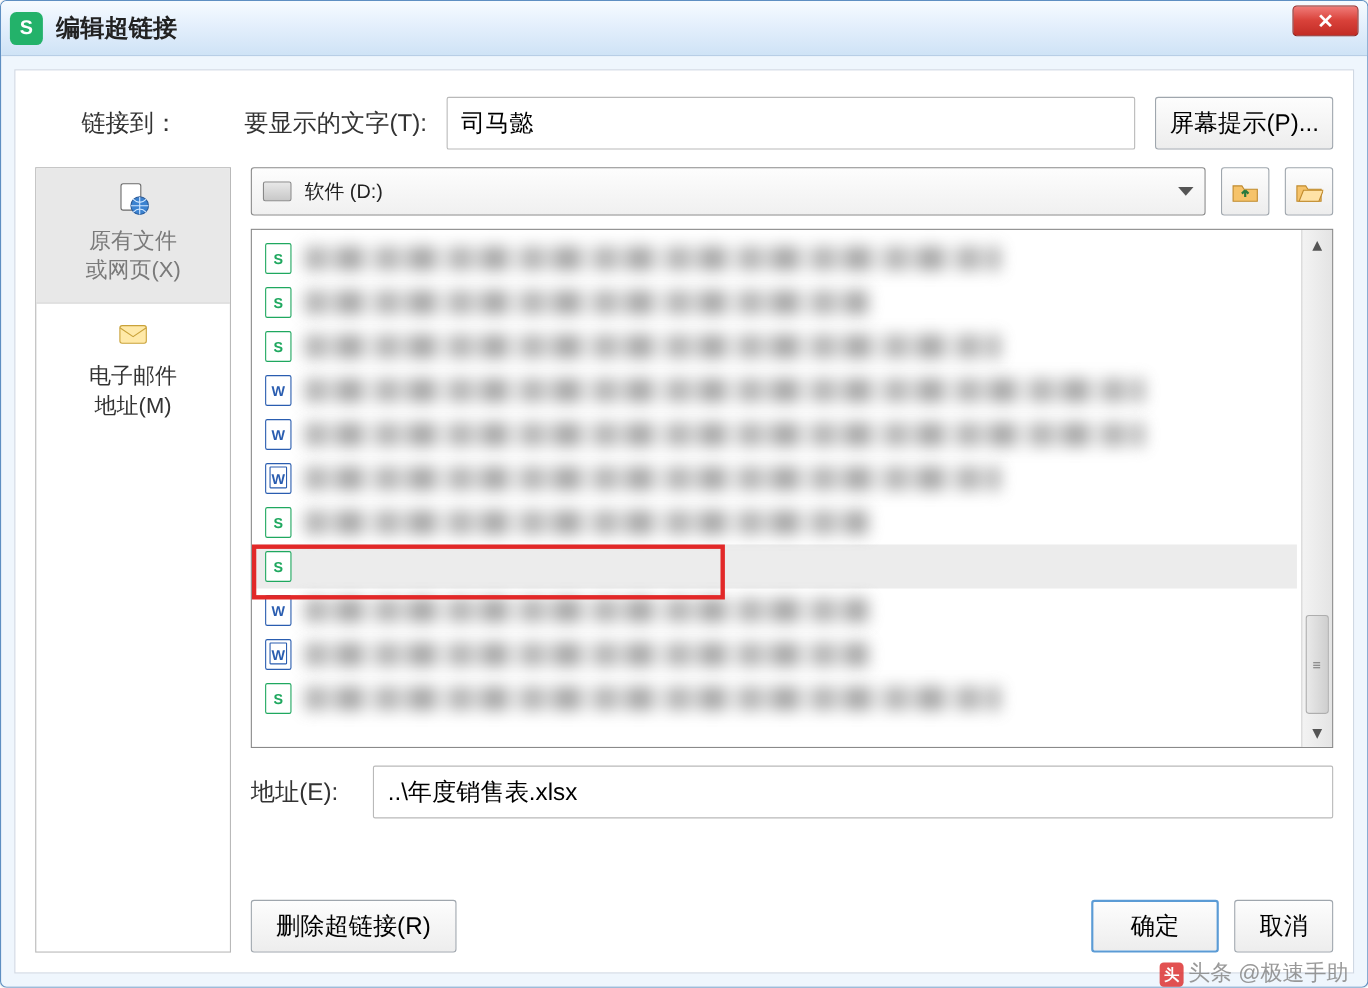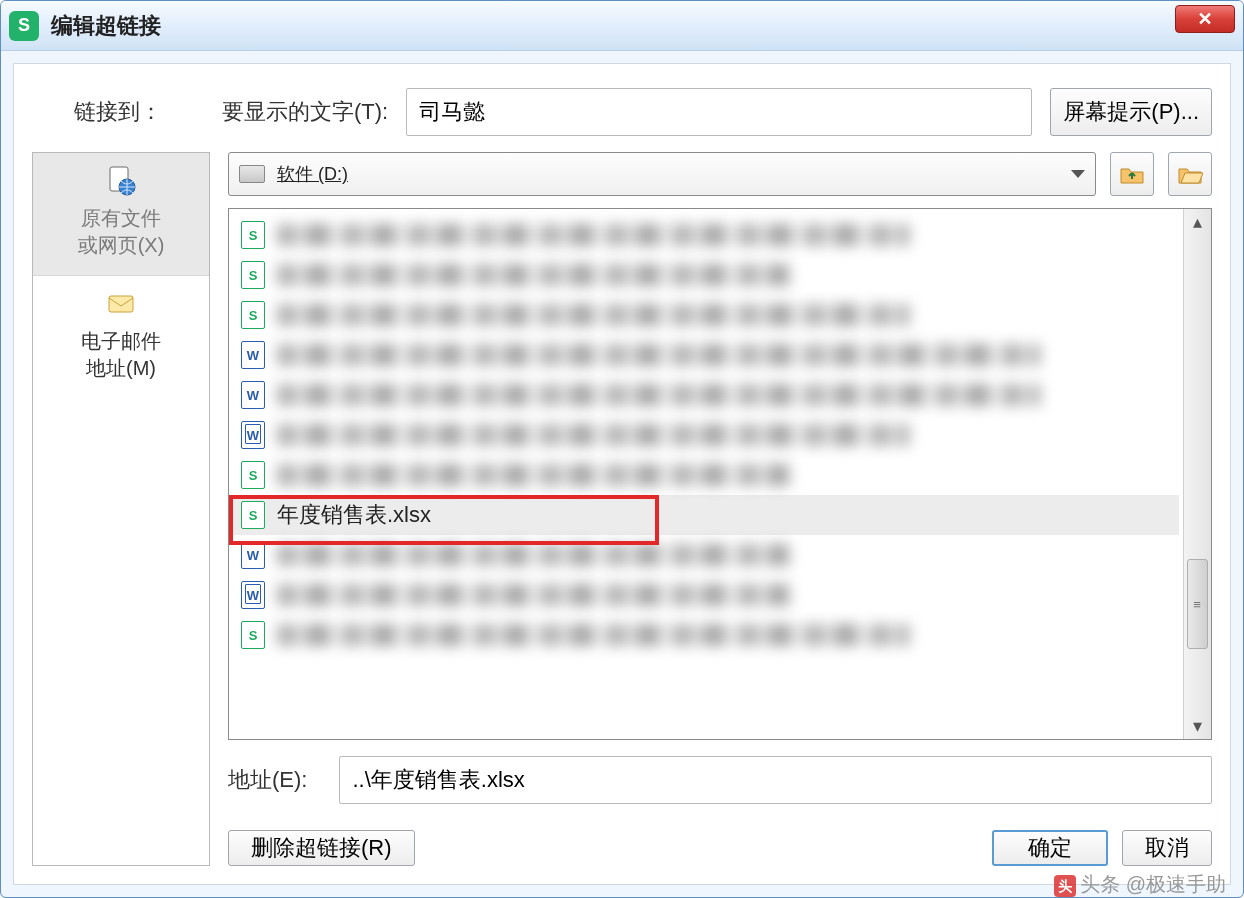--- a/index.html
+++ b/index.html
@@ -116,21 +116,20 @@
   .right-col {
     flex: 1;
     display: flex;
     flex-direction: column;
     gap: 12px;
   }
   .lookin-row {
     display: flex;
     align-items: center;
     gap: 14px;
-    text-decoration: underline;
   }
   .lookin-combo {
     flex: 1;
     height: 44px;
     border: 1px solid #8a8a8a;
     border-radius: 3px;
     background: linear-gradient(to bottom,#fdfdfd,#f0f0f0);
     display: flex; align-items: center;
     padding: 0 10px;
     position: relative;
@@ -237,27 +236,28 @@
   .addr-row {
     display:flex; align-items:center; gap: 32px;
     margin-top: 4px;
   }
   .bottom-row {
     display:flex; align-items:center;
     margin-top: 14px;
     gap: 14px;
   }
   .btn {
-    height: 36px;
+    height: 48px;
     padding: 0 22px;
     border: 1px solid #9fa6ad;
     background: linear-gradient(to bottom,#fdfdfd,#ededed);
     border-radius: 3px;
     font-size: 22px;
     cursor:pointer;
+    margin-top:48px;
   }
   .btn.primary {
     border: 2px solid #5b9bd5;
     padding: 0 34px;
   }
   .spacer { flex:1; }
   .watermark {
     position: fixed;
     right: 18px; bottom: 0;
     font-size: 20px;
@@ -366,21 +366,20 @@
               <div class="file-row">
                 <div class="ficon wo">W</div>
                 <div class="blur-text mid"></div>
               </div>
               <div class="file-row">
                 <div class="ficon s">S</div>
                 <div class="blur-text short"></div>
               </div>
               <div class="file-row selected">
                 <div class="ficon s">S</div>
-                <span>年度销售表.xlsx</span>
               </div>
               <div class="file-row">
                 <div class="ficon w">W</div>
                 <div class="blur-text short"></div>
               </div>
               <div class="file-row">
                 <div class="ficon wo">W</div>
                 <div class="blur-text short"></div>
               </div>
               <div class="file-row">

